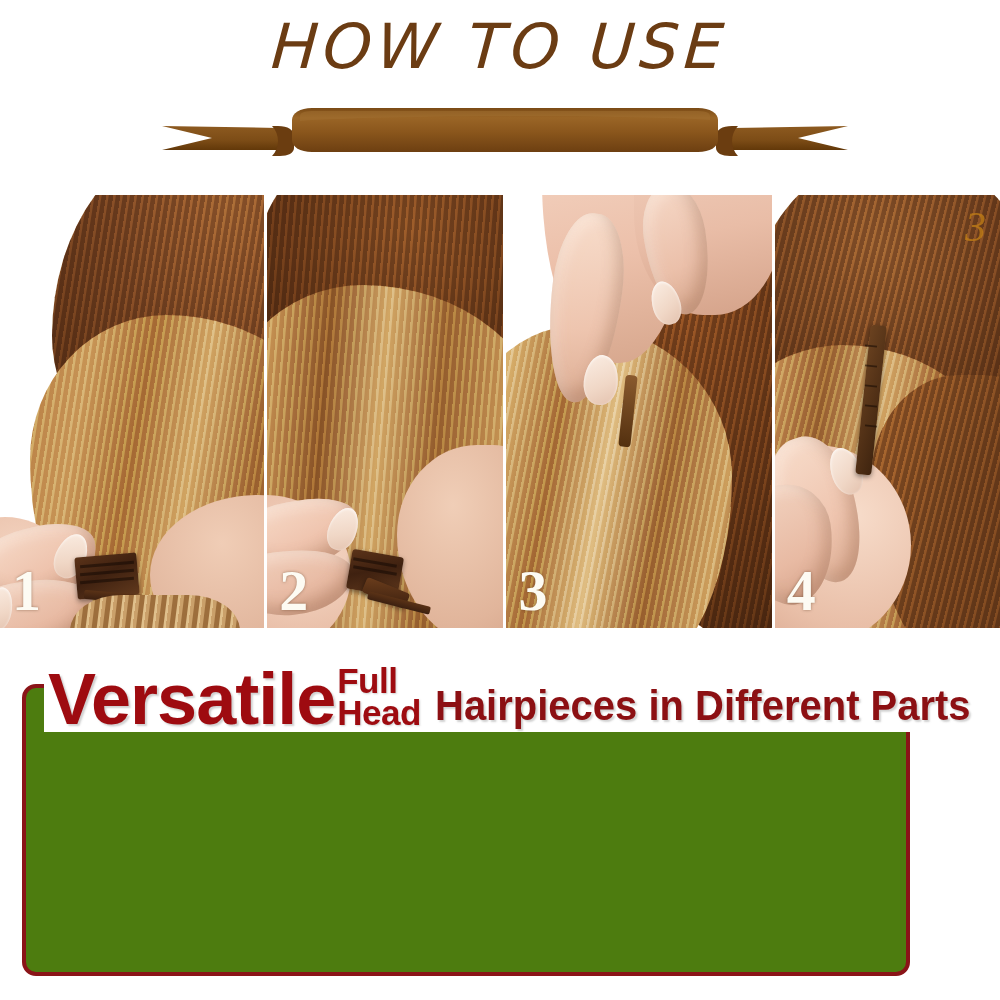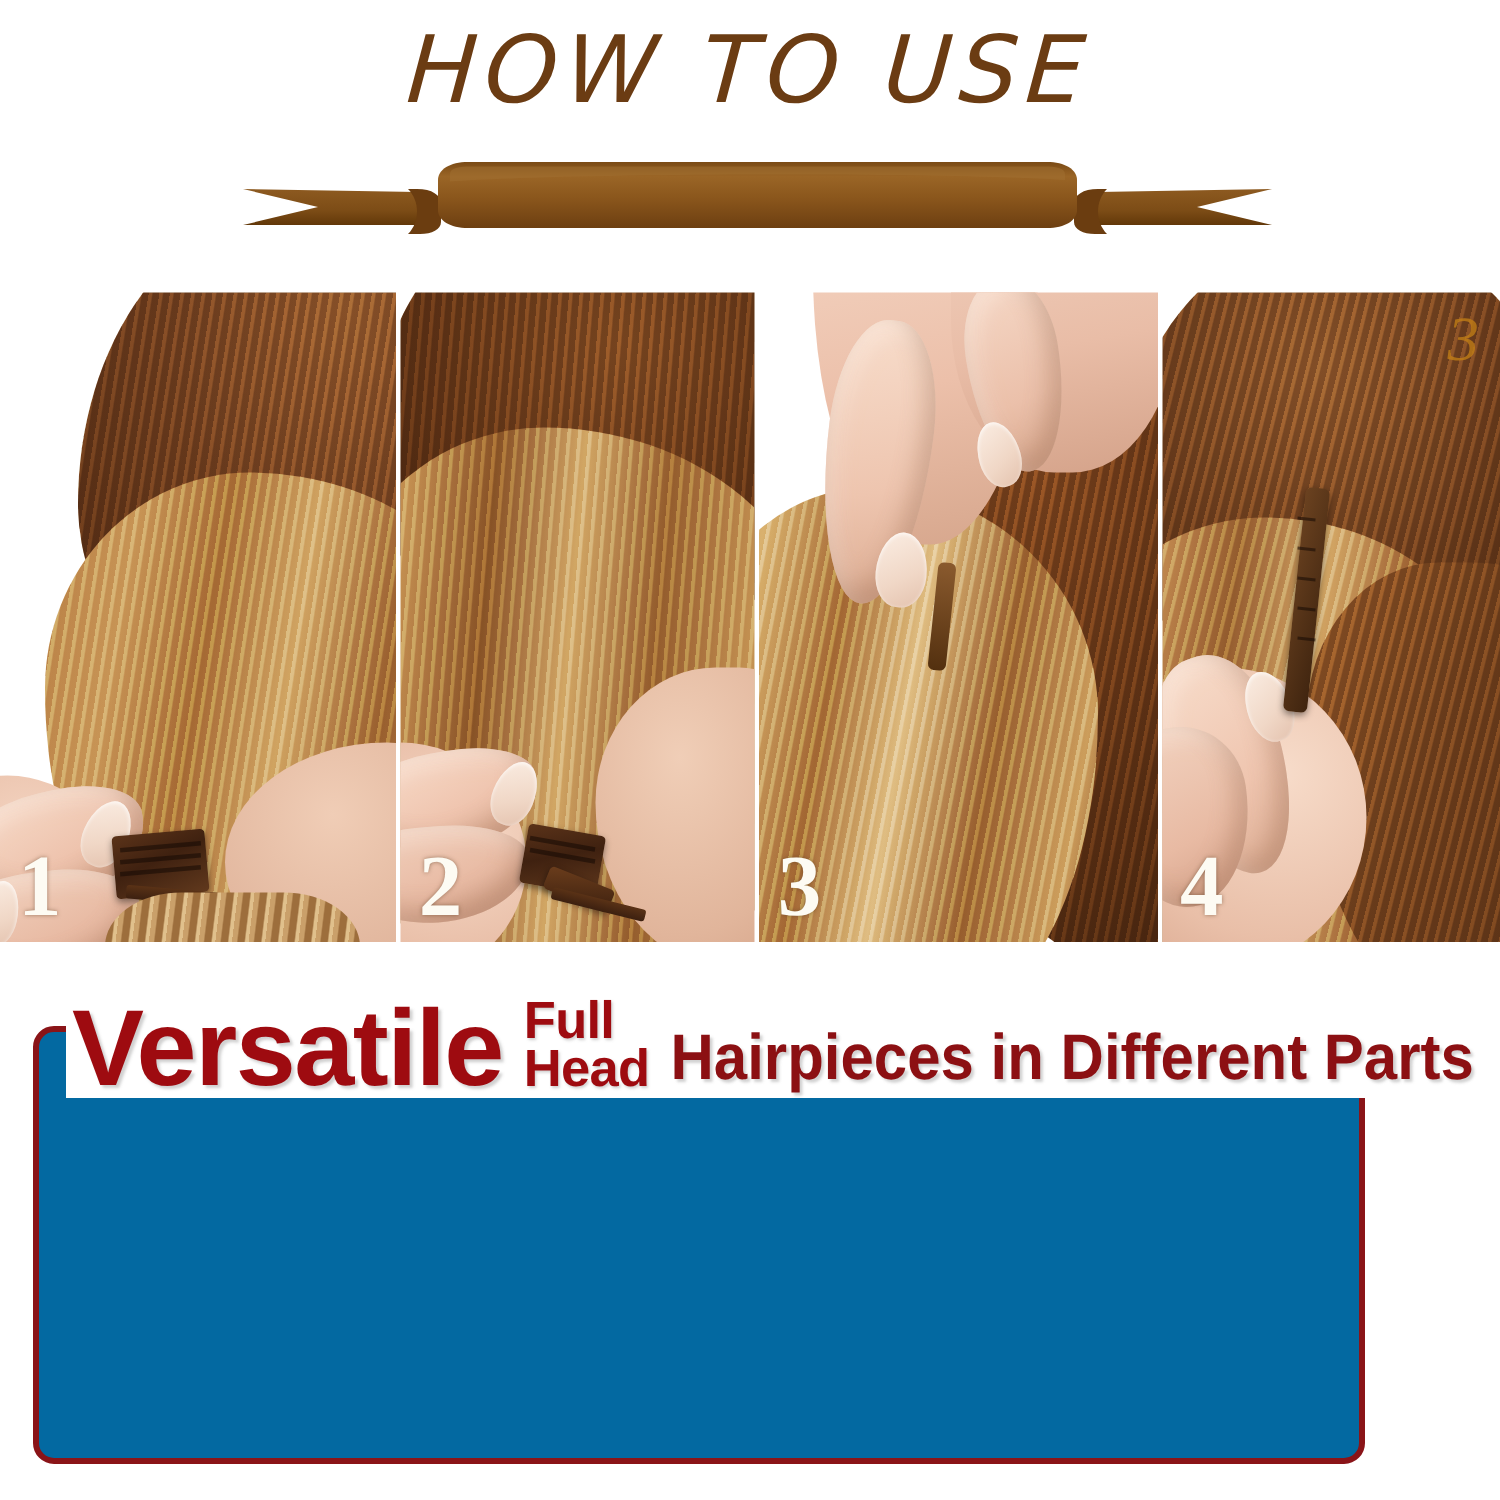--- a/index.html
+++ b/index.html
@@ -125,21 +125,21 @@
   }
 
   
   #info-box {
     position: absolute;
     left: 22px; top: 684px;
     width: 888px; height: 292px;
     border: 4px solid #8a1418;
     border-radius: 14px;
     box-sizing: border-box;
-    background: #0369a1;
+    background: #4d7c0f;
   }
   #heading-row {
     position: absolute;
     left: 18px;
     top: -42px;
     height: 86px;
     display: flex;
     align-items: flex-end;
     white-space: nowrap;
     background: #ffffff;
@@ -152,21 +152,21 @@
     line-height: .92;
     color: #9e0b10;
     letter-spacing: -1px;
     text-shadow: 2px 2px 2px rgba(120,120,120,.35);
   }
   #stack-fullhead {
     display: inline-flex;
     flex-direction: column;
     justify-content: space-between;
     line-height: .93;
-    margin-left: 14px;
+    margin-left: 2px;
     margin-bottom: 2px;
   }
   #stack-fullhead span {
     font-family: "Liberation Sans", sans-serif;
     font-weight: 700;
     font-size: 35px;
     color: #9e0b10;
     letter-spacing: -.5px;
     text-shadow: 1px 1px 2px rgba(120,120,120,.35);
   }

